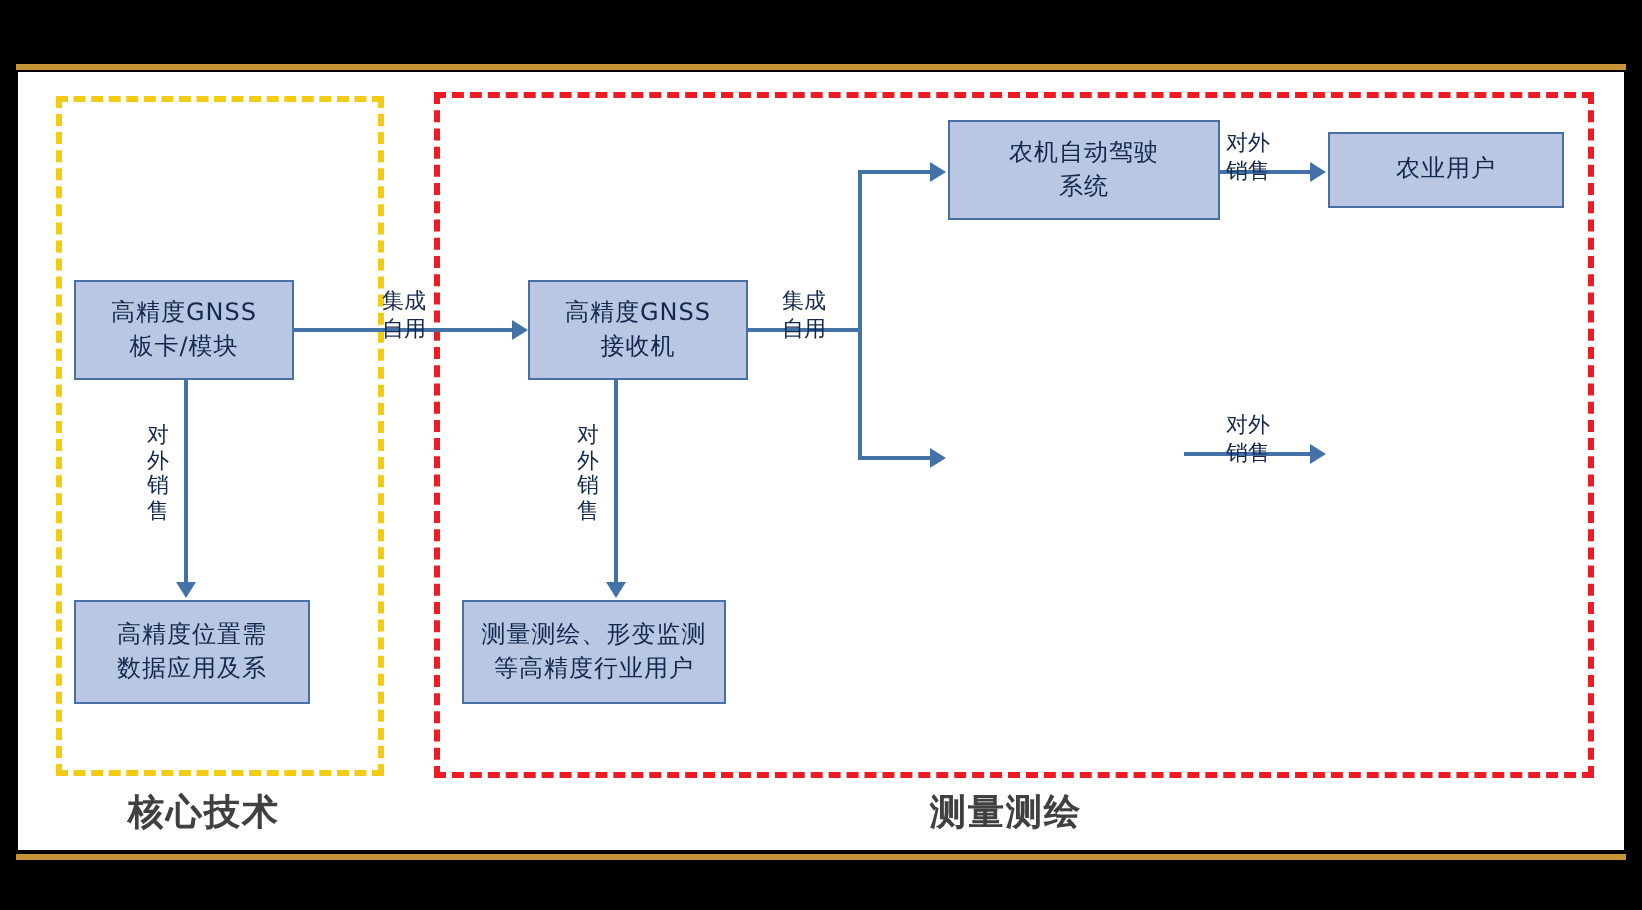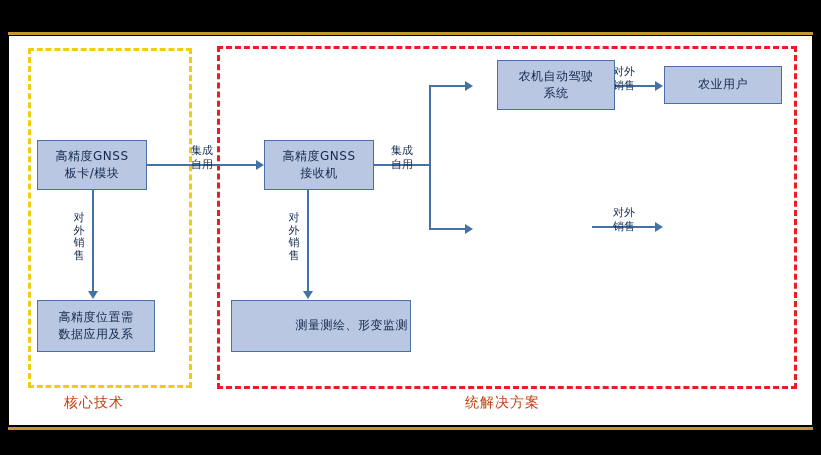--- a/index.html
+++ b/index.html
@@ -14,41 +14,41 @@
   .rule.top{top:32px;}
   .rule.bot{top:427px;}
 
   .canvas{position:absolute;left:9px;top:36px;width:803px;height:389px;background:#ffffff;}
 
   
   .zone{position:absolute;box-sizing:border-box;background:transparent;}
   .zone.core{left:19px;top:12px;width:164px;height:340px;border:3px dashed #f2cc12;}
   .zone.app{left:208px;top:10px;width:580px;height:343px;border:3px dashed #ed1c24;}
 
-  .zone-label{position:absolute;color:#c2410c;font-size:14px;font-weight:normal;
+  .zone-label{position:absolute;color:#404040;font-size:18px;font-weight:bold;
     letter-spacing:1px;white-space:nowrap;}
   .zone-label.core-lb{left:55px;top:358px;}
   .zone-label.app-lb{left:456px;top:358px;}
 
   
   .box{position:absolute;box-sizing:border-box;
     background:#b9c7e2;border:1px solid #4a6fa5;
     color:#12284c;font-size:12px;line-height:1.45;
     display:flex;align-items:center;justify-content:center;
     text-align:center;letter-spacing:0.5px;}
   .box span{display:block;padding:0 2px;}
 
   .b-board   {left:28px; top:104px; width:110px;height:50px;}
   .b-recv    {left:255px;top:104px; width:110px;height:50px;}
-  .b-auto    {left:488px;top:24px;  width:118px;height:50px;}
+  .b-auto    {left:465px;top:24px;  width:136px;height:50px;}
   .b-agri    {left:655px;top:30px;  width:118px;height:38px;}
   .b-data    {left:465px;top:165px; width:118px;height:50px;}
   .b-sol     {left:655px;top:163px; width:118px;height:52px;}
   .b-wide    {left:28px; top:264px; width:118px;height:52px;}
-  .b-survey  {left:222px;top:264px; width:180px;height:52px;justify-content:flex-end;}
+  .b-survey  {left:222px;top:264px; width:132px;height:52px;}
 
   
   .ln{position:absolute;background:#4472a8;}
   .ln.h{height:2px;}
   .ln.v{width:2px;}
 
   .arw{position:absolute;width:0;height:0;}
   .arw.r{border-top:5px solid transparent;border-bottom:5px solid transparent;
          border-left:8px solid #4472a8;}
   .arw.d{border-left:5px solid transparent;border-right:5px solid transparent;
@@ -70,21 +70,21 @@
 
   <div class="rule top"></div>
   <div class="rule bot"></div>
 
   <div class="canvas">
 
     <div class="zone core"></div>
     <div class="zone app"></div>
 
     <div class="zone-label core-lb">核心技术</div>
-    <div class="zone-label app-lb">统解决方案</div>
+    <div class="zone-label app-lb">测量测绘</div>
 
     <div class="ln h" style="left:138px;top:128px;width:110px;"></div>
     <div class="arw r" style="left:247px;top:124px;"></div>
     <div class="hlab" style="left:166px;top:108px;width:54px;">
       <div>集成</div>
       <div>自用</div>
     </div>
 
     <div class="ln h" style="left:365px;top:128px;width:56px;"></div>
     <div class="hlab" style="left:368px;top:108px;width:50px;">
@@ -162,17 +162,18 @@
     <div class="box b-wide">
       <span>
         <i style="font-style:normal;display:block">高精度位置需</i>
         <i style="font-style:normal;display:block">数据应用及系</i>
       </span>
     </div>
 
     <div class="box b-survey">
       <span>
         <i style="font-style:normal;display:block">测量测绘、形变监测</i>
+        <i style="font-style:normal;display:block">等高精度行业用户</i>
       </span>
     </div>
 
   </div>
 </div>
 
 </body></html>

